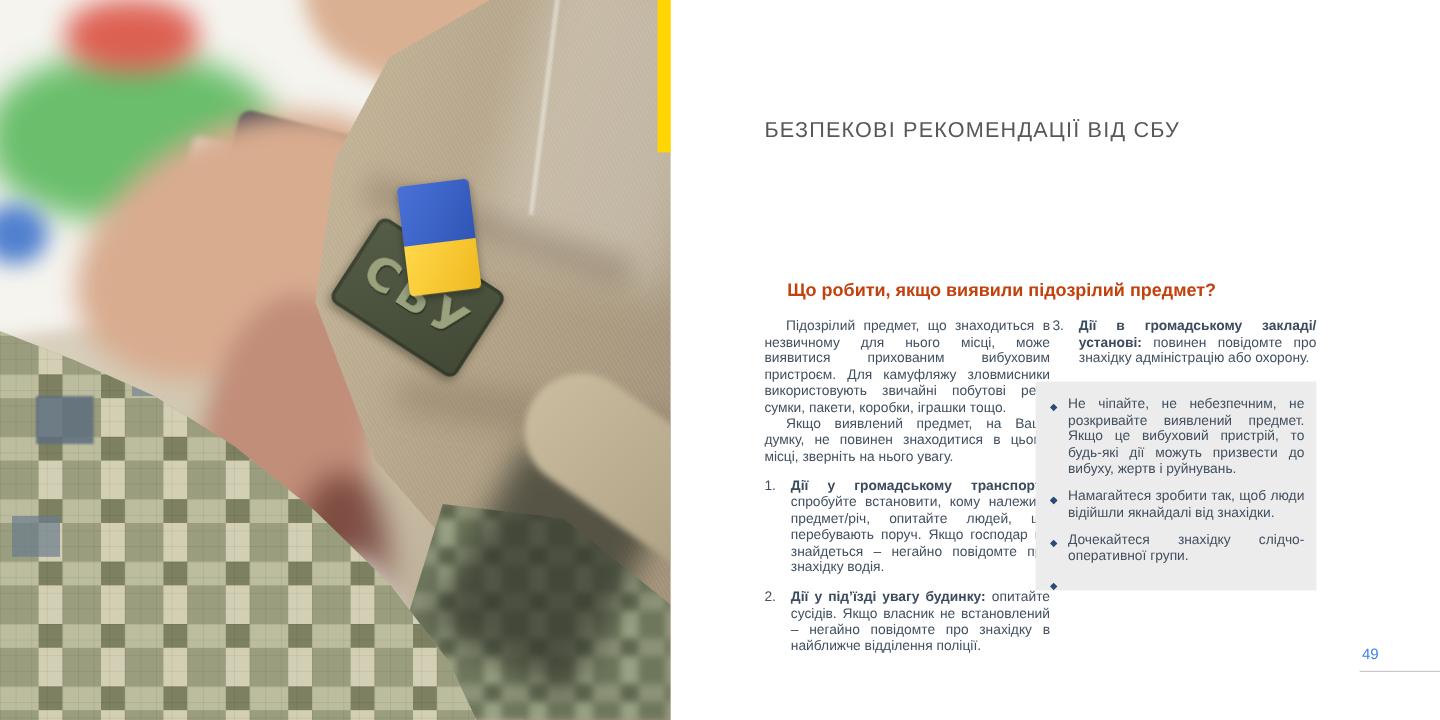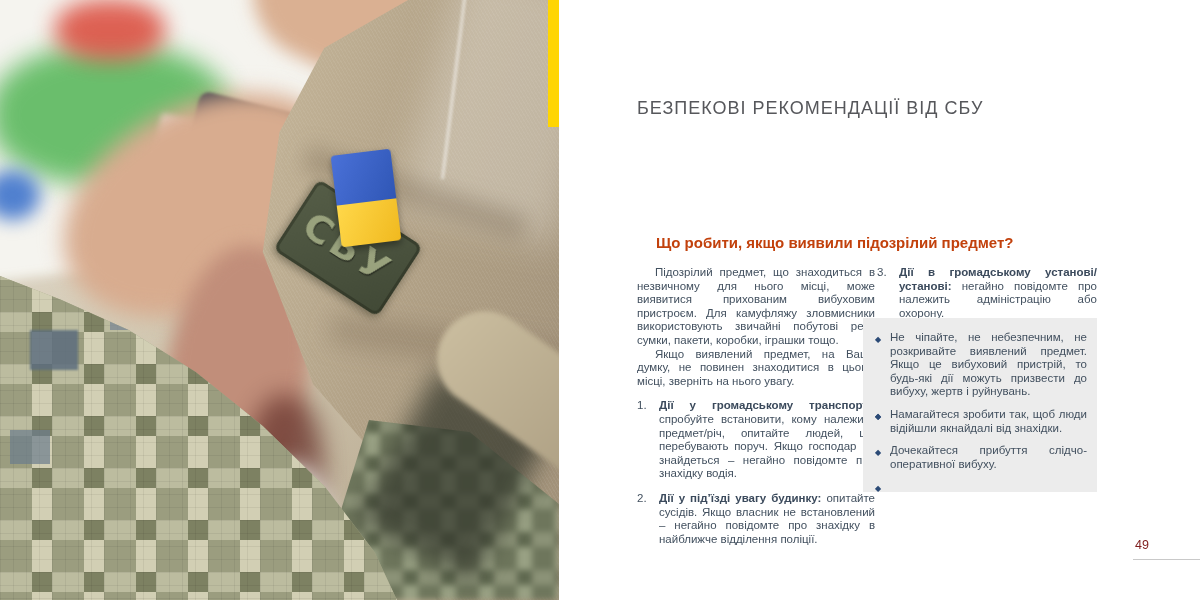--- a/index.html
+++ b/index.html
@@ -95,21 +95,21 @@
   .col p.indent { text-indent:18px; }
   .num-item { position:relative; padding-left:22px; margin-top:11px; }
   .num-item .num { position:absolute; left:0; top:0; }
   .num-item .lbl { font-weight:bold; color:#3B4A5C; }
   .warn-box { position:absolute; left:304px; top:318px; width:234px; background:#ECECEC;
     padding:13px 10px 12px 0; font-size:11.5px; line-height:13.6px; color:#42505F;
     text-align:justify; }
   .bullet-item { position:relative; padding-left:27px; margin-bottom:9px; }
   .bullet-item:last-child { margin-bottom:0; }
   .bullet-item .diamond { position:absolute; left:12px; top:2px; font-size:8px; color:#2B4A76; }
-  .page-num { position:absolute; left:576px; top:538px; font-size:12.5px; color:#7f1d1d; }
+  .page-num { position:absolute; left:576px; top:538px; font-size:12.5px; color:#3b82f6; }
   .footer-line { position:absolute; left:574px; top:559px; width:67px; height:1px; background:#C9C9C9; }
 </style>
 </head>
 <body>
 
 <div class="stage">
 
   <div class="photo">
     <div class="ph-papers"></div>
     <div class="ph-map-green"></div>
@@ -158,36 +158,36 @@
       <div class="num-item">
         <span class="num">1.</span><span class="lbl">Дії у громадському транспорті:</span> <span>спробуйте встановити, кому належить предмет/річ, опитайте людей, що перебувають поруч. Якщо господар не знайдеться – негайно повідомте про знахідку водія.</span>
       </div>
       <div class="num-item">
         <span class="num">2.</span><span class="lbl">Дії у під’їзді увагу будинку:</span> <span>опитайте сусідів. Якщо власник не встановлений – негайно повідомте про знахідку в найближче відділення поліції.</span>
       </div>
     </div>
 
     <div class="col col-right">
       <div class="num-item" style="margin-top:0;">
-        <span class="num">3.</span><span class="lbl">Дії в громадському установі/установі:</span> <span>негайно повідомте про належить адміністрацію або охорону.</span>
+        <span class="num">3.</span><span class="lbl">Дії в громадському закладі/установі:</span> <span>повинен повідомте про знахідку адміністрацію або охорону.</span>
       </div>
     </div>
 
     <div class="warn-box">
       <div class="bullet-item">
         <span class="diamond">◆</span><span>Не чіпайте, не небезпечним, не розкривайте виявлений предмет. Якщо це вибуховий пристрій, то будь-які дії можуть призвести до вибуху, жертв і руйнувань.</span>
       </div>
       <div class="bullet-item">
         <span class="diamond">◆</span>
       </div>
       <div class="bullet-item">
         <span class="diamond">◆</span><span>Намагайтеся зробити так, щоб люди відійшли якнайдалі від знахідки.</span>
       </div>
       <div class="bullet-item">
-        <span class="diamond">◆</span><span>Дочекайтеся прибуття слідчо-оперативної вибуху.</span>
+        <span class="diamond">◆</span><span>Дочекайтеся знахідку слідчо-оперативної групи.</span>
       </div>
       <div class="bullet-item">
         <span class="diamond">◆</span>
       </div>
     </div>
 
     <div class="page-num">49</div>
     <div class="footer-line"></div>
   </div>
 

